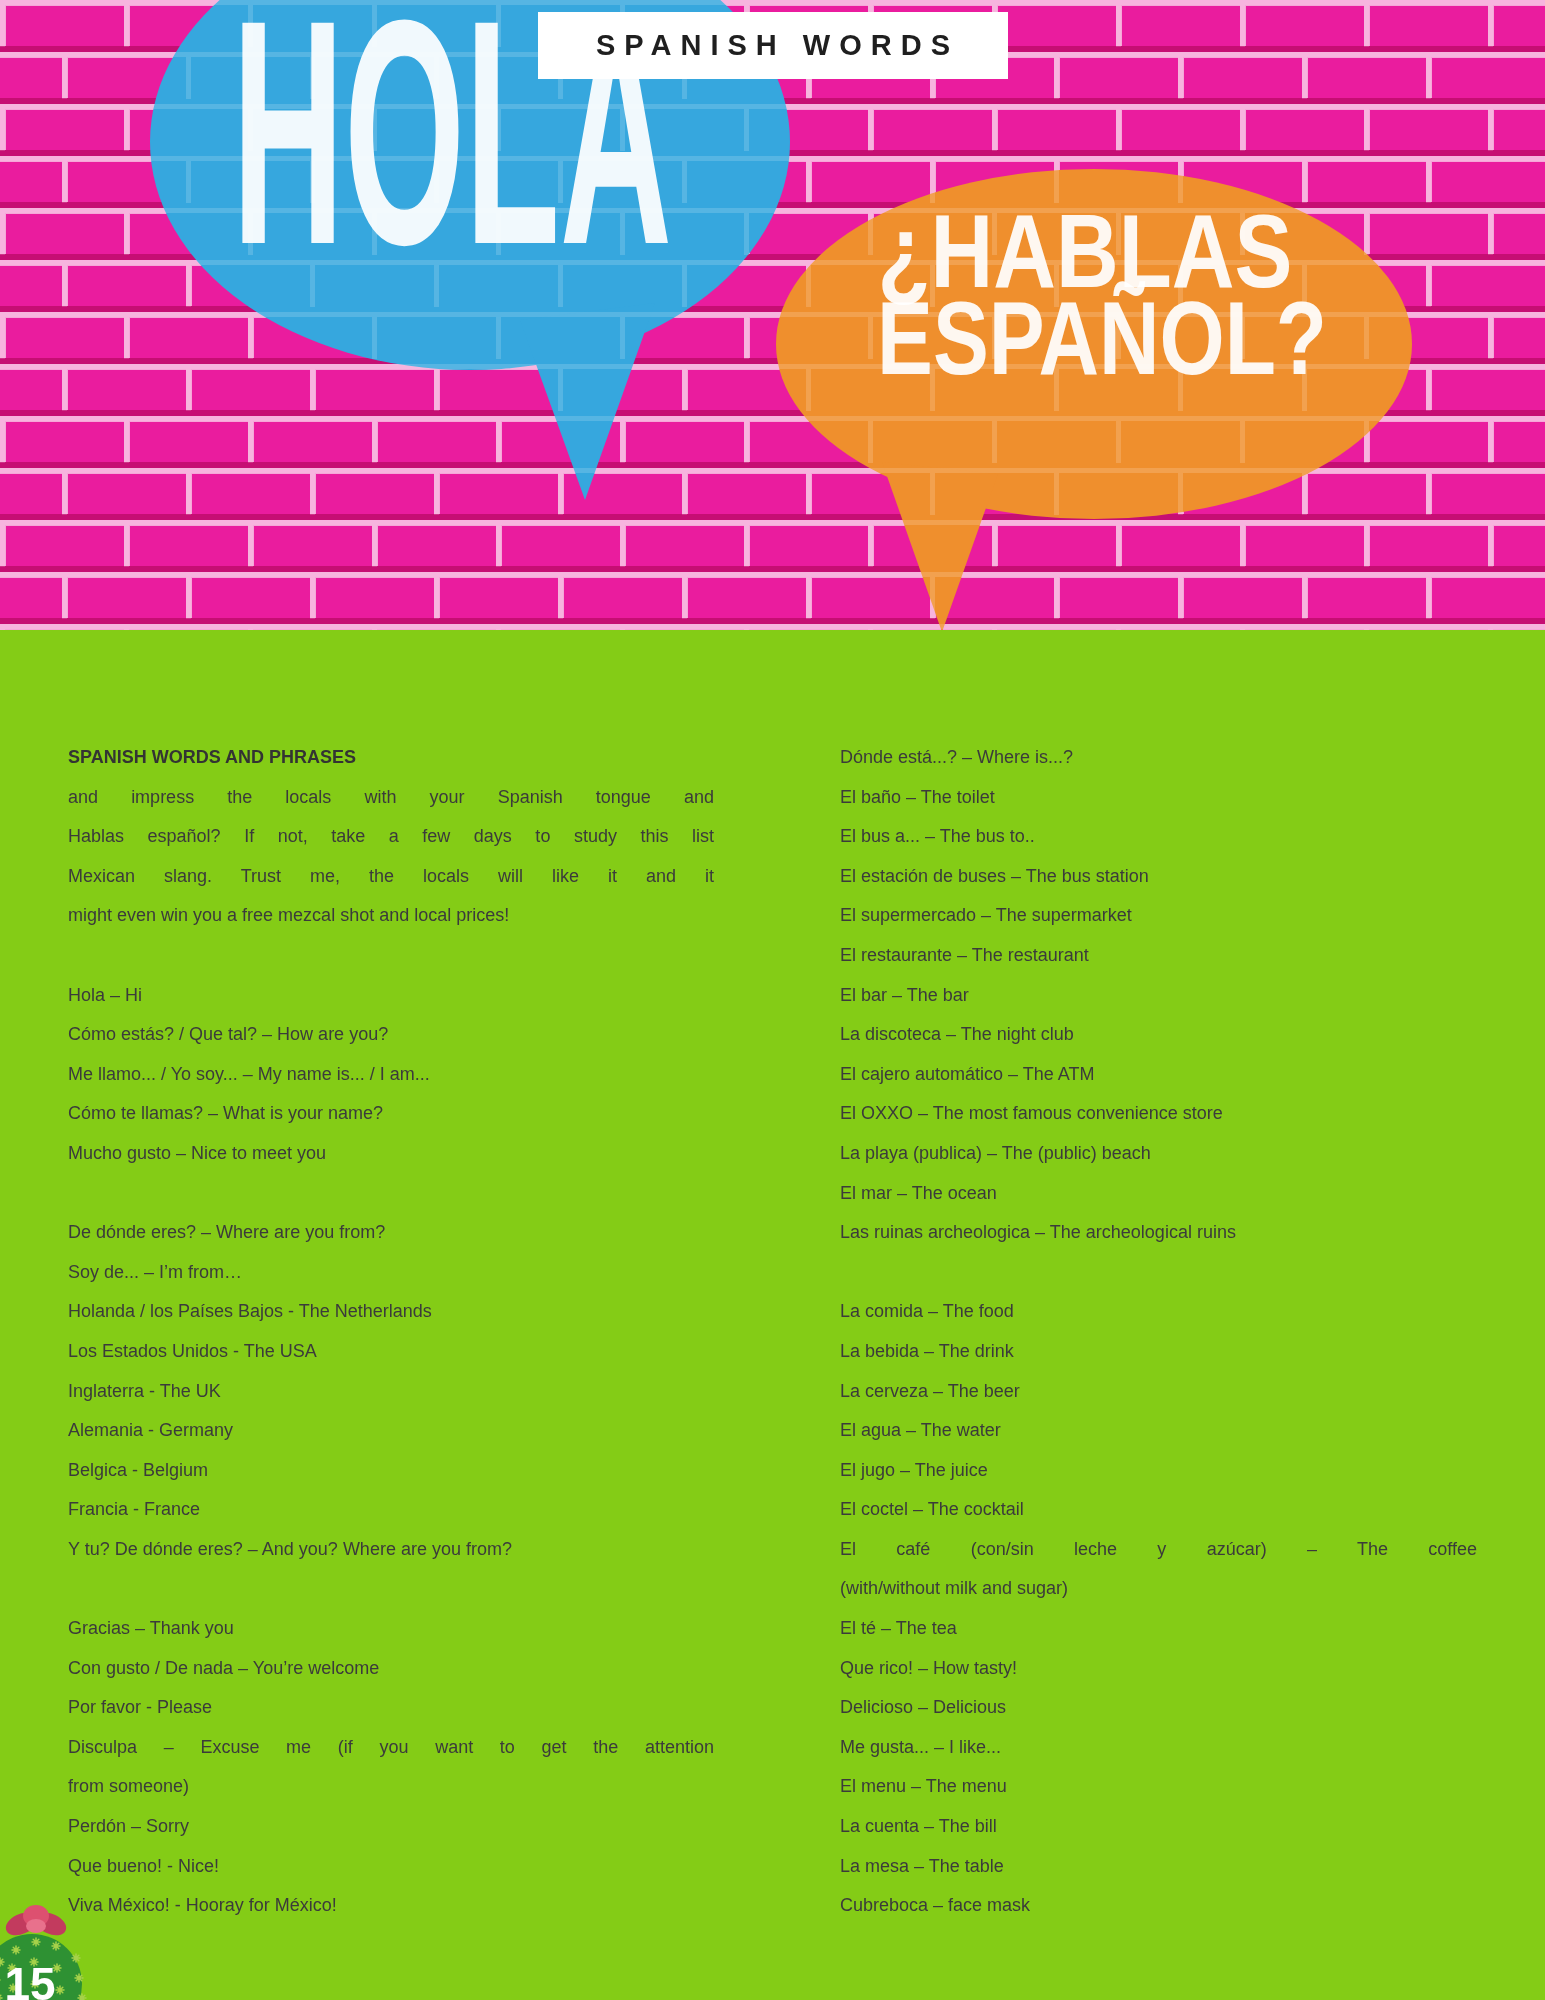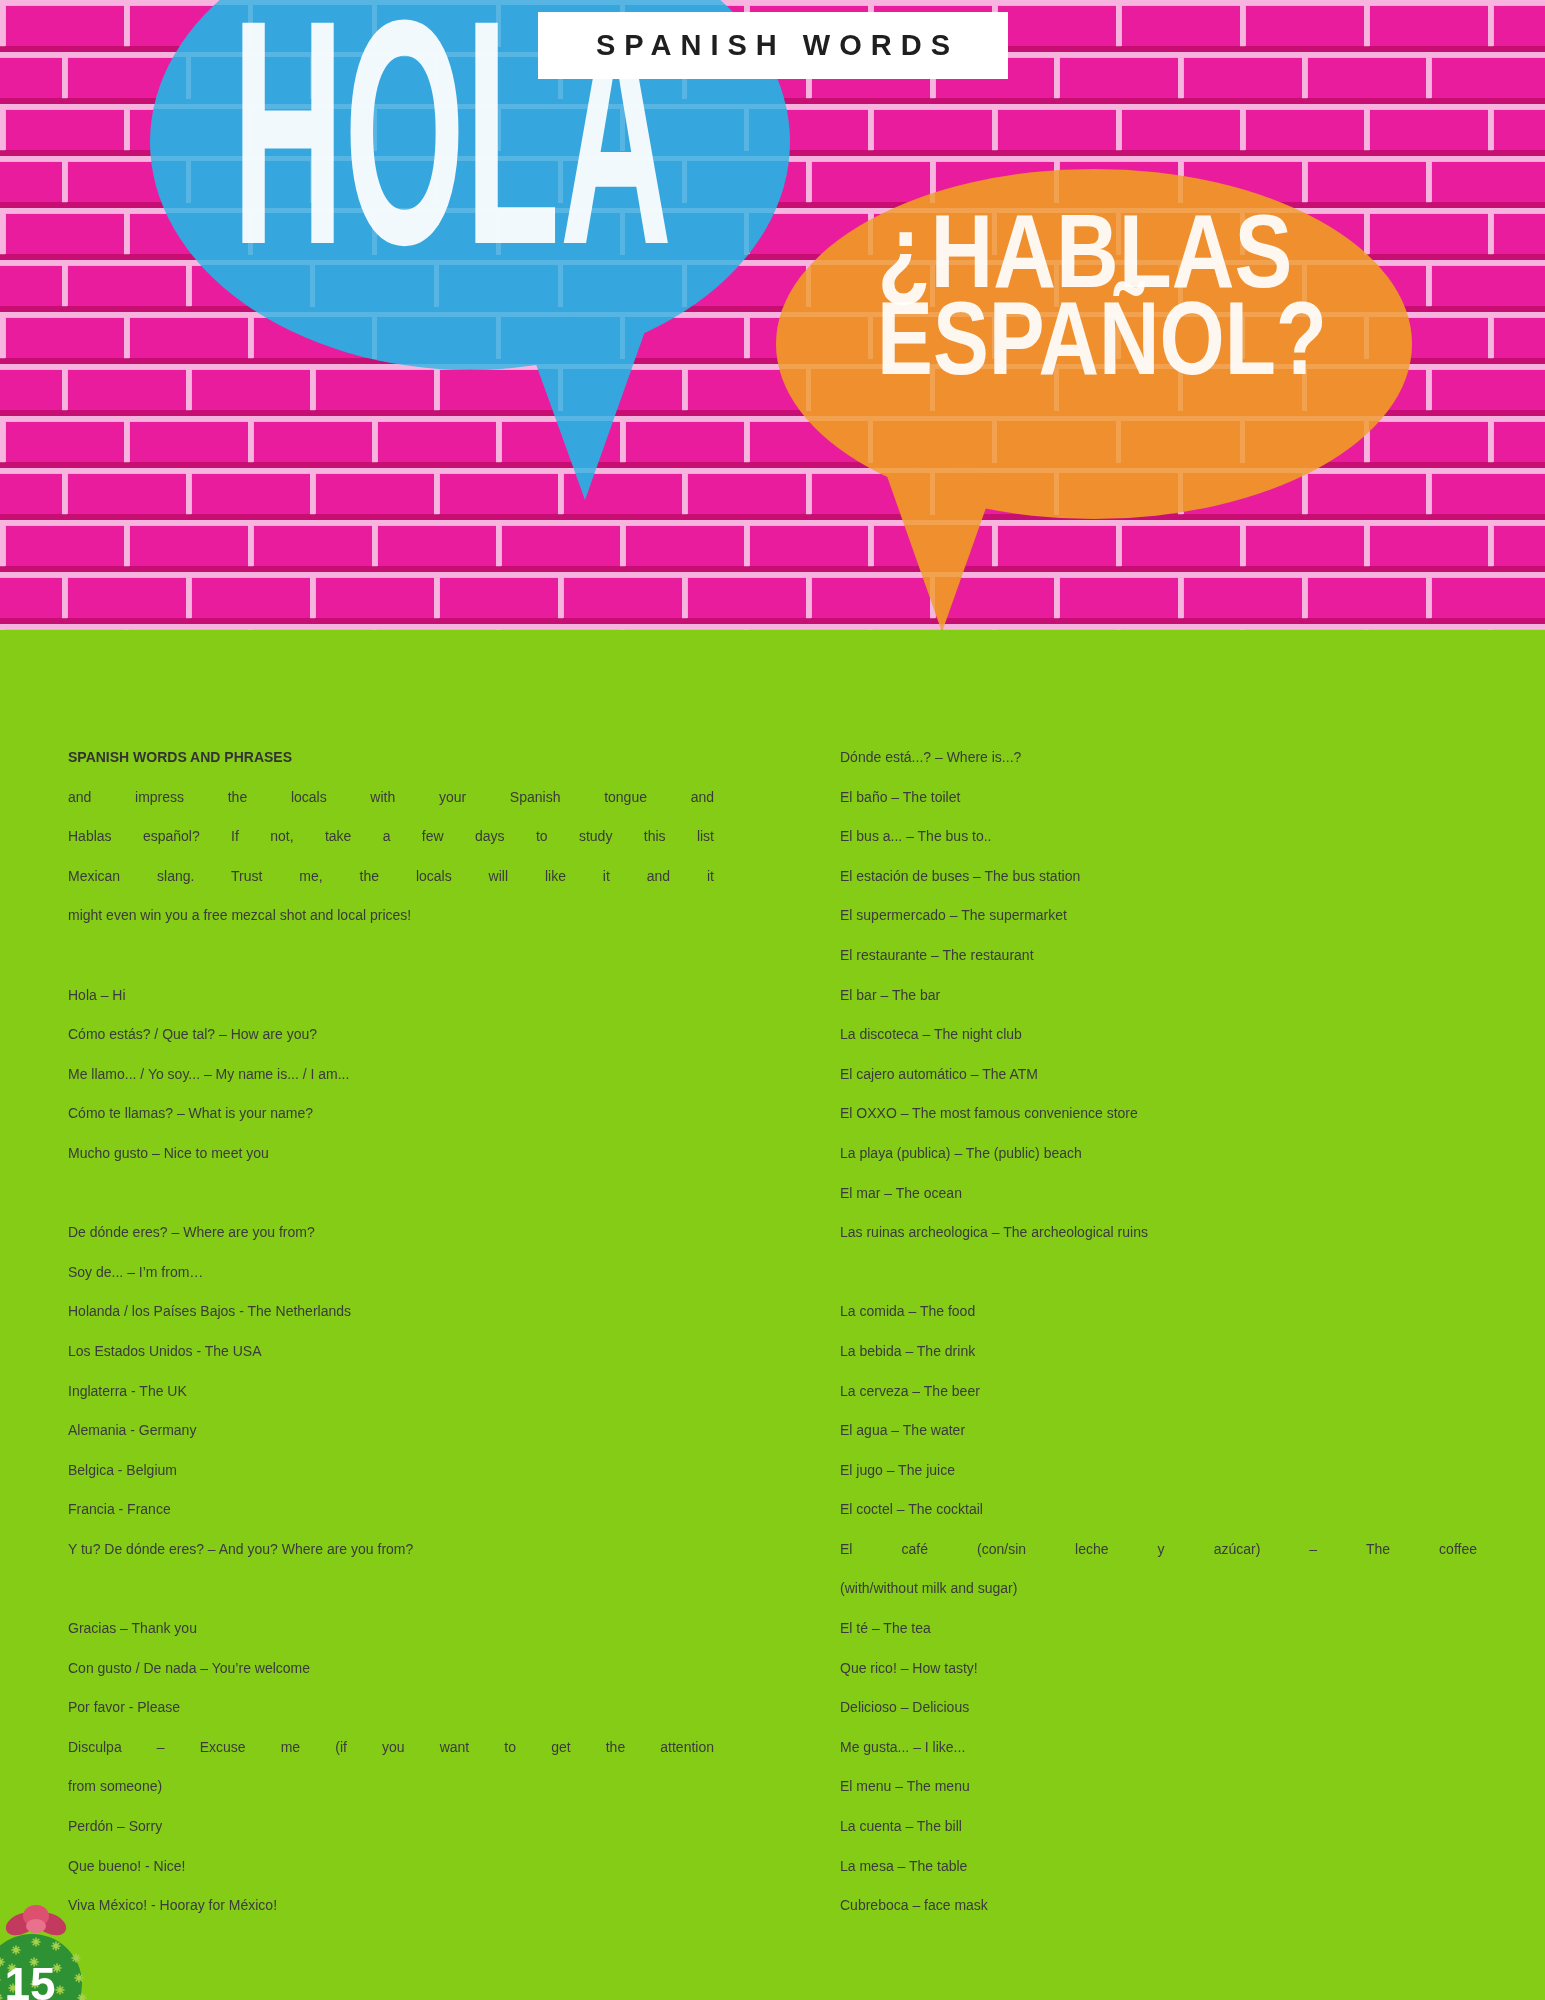--- a/index.html
+++ b/index.html
@@ -12,21 +12,21 @@
   .banner {
     position:absolute; top:12px; left:538px; width:470px; height:67px;
     background:#ffffff; display:flex; align-items:center; justify-content:center;
   }
   .banner span {
     font-size:29px; font-weight:bold; color:#1f1f1f;
     letter-spacing:9px; text-indent:9px; white-space:nowrap;
   }
   .col {
     position:absolute; top:738px;
-    font-size:14px; line-height:39.6px; color:#3b3b3b;
+    font-size:18px; line-height:39.6px; color:#3b3b3b;
   }
   .col-left  { left:68px;  width:646px; }
   .col-right { left:840px; width:637px; }
   .line { margin:0; text-align:left; }
   .line.bold { font-weight:bold; color:#333333; }
   .line.stretch { text-align:justify; text-align-last:justify; }
   .cactus { position:absolute; left:-14px; top:1896px; width:130px; height:140px; }
 </style>
 </head>
 <body>

